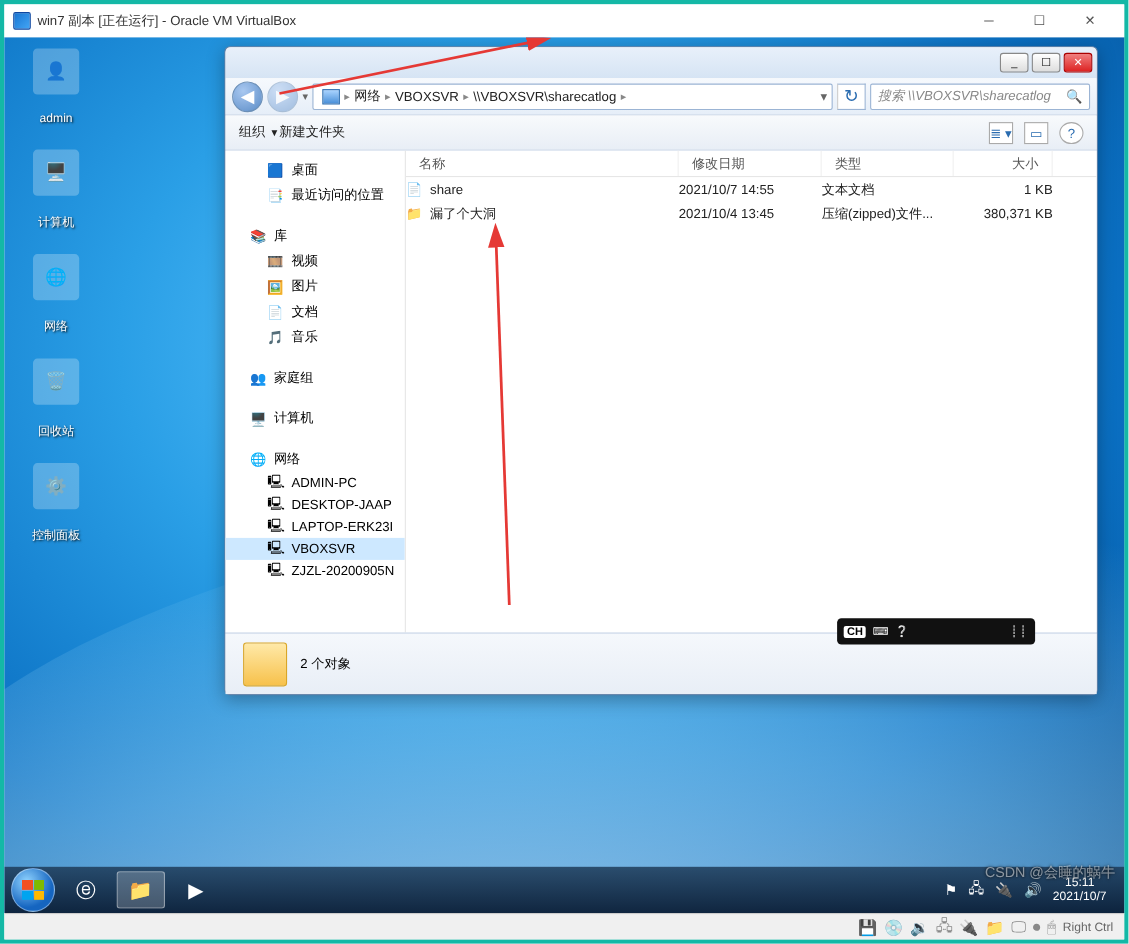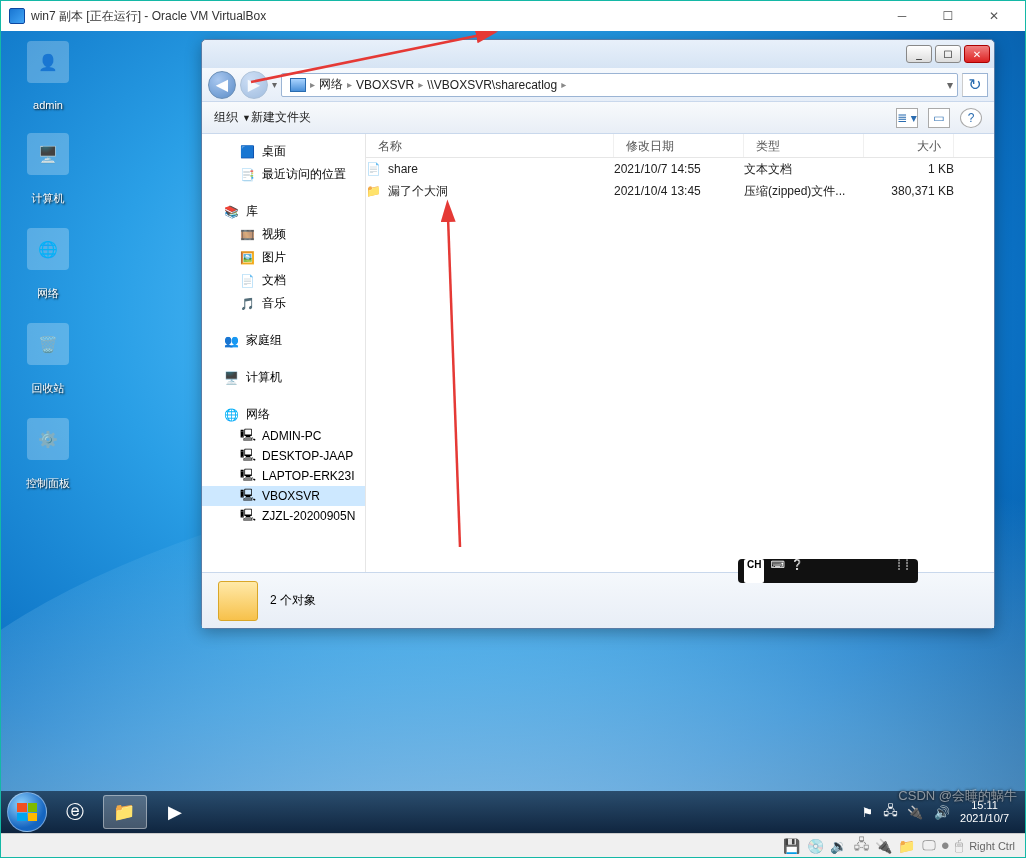--- a/index.html
+++ b/index.html
@@ -1,19 +1,19 @@
 <!DOCTYPE html>
 <html><head>
 <meta charset="utf-8">
 <style>
 * { margin: 0; padding: 0; box-sizing: border-box; font-family: "Microsoft YaHei", "Segoe UI", sans-serif; }
 body { width: 1026px; height: 858px; background: #f0f0f0; overflow: hidden; position: relative; }
 
 
-.vbox-window { width: 1026px; height: 858px; background: #fff; border: 1px solid #14b8a6; display: flex; flex-direction: column; }
+.vbox-window { width: 1026px; height: 858px; background: #fff; border: 4px solid #14b8a6; display: flex; flex-direction: column; }
 .vbox-titlebar { height: 30px; background: #fff; display: flex; align-items: center; padding: 0 8px; font-size: 12px; color: #333; }
 .vbox-titlebar .vb-icon { width: 16px; height: 16px; background: linear-gradient(135deg,#1976d2,#42a5f5); border: 1px solid #0d47a1; margin-right: 6px; border-radius: 2px; }
 .vbox-titlebar .spacer { flex: 1; }
 .vbox-titlebar .win-btn { width: 46px; height: 30px; display: flex; align-items: center; justify-content: center; color: #555; cursor: pointer; }
 
 .vbox-menu { height: 28px; background: #fff; border-bottom: 1px solid #ddd; display: flex; align-items: center; padding: 0 4px; font-size: 12px; color: #444; }
 .vbox-menu span { padding: 4px 10px; cursor: pointer; }
 
 
 .guest-desktop { flex: 1; position: relative; background: radial-gradient(ellipse at 40% 35%, #5cc6ff 0%, #2a9fe6 35%, #0a6fc2 70%, #064a8a 100%); overflow: hidden; }
@@ -62,21 +62,21 @@
 .col-date { width: 130px; }
 .col-type { width: 120px; }
 .col-size { width: 90px; text-align: right; }
 .list-rows { flex: 1; }
 .row { display: flex; font-size: 12px; color: #222; height: 22px; align-items: center; cursor: pointer; }
 .row .col-name { display: flex; align-items: center; gap: 6px; }
 .row .file-ico { width: 16px; height: 16px; display: flex; align-items: center; justify-content: center; }
 
 .ex-status { height: 56px; background: linear-gradient(#f5f8fc,#e8eef6); border-top: 1px solid #c9d8ec; display: flex; align-items: center; padding: 0 16px; font-size: 12px; gap: 12px; position: relative; }
 .status-ico { width: 40px; height: 40px; background: linear-gradient(#ffe9a8,#f7c14b); border: 1px solid #d9a628; border-radius: 3px; }
-.lang-bar { position: absolute; right: 76px; top: -14px; height: 24px; width: 180px; background: #111; border-radius: 4px; display: flex; padding: 0 6px; gap: 6px; color: #fff; font-size: 10px; }
+.lang-bar { position: absolute; right: 56px; top: -14px; height: 24px; width: 180px; background: #111; border-radius: 4px; display: flex; align-items: center; padding: 0 6px; gap: 6px; color: #fff; font-size: 10px; }
 .lang-bar .dots { margin-left: auto; letter-spacing: 2px; }
 
 
 .arrow { position: absolute; pointer-events: none; }
 .arrow svg { overflow: visible; }
 
 
 .taskbar { position: absolute; left: 0; right: 0; bottom: 0; height: 42px; background: linear-gradient(rgba(30,60,90,0.85), rgba(10,30,55,0.95)); display: flex; align-items: center; padding: 0 6px; }
 .start-orb { width: 40px; height: 40px; border-radius: 50%; background: radial-gradient(circle at 35% 30%, #8fd3ff, #1565c0 65%); border: 1px solid rgba(255,255,255,0.4); display: flex; align-items: center; justify-content: center; cursor: pointer; }
 .start-orb .flag { width: 20px; height: 18px; display: grid; grid-template: 1fr 1fr / 1fr 1fr; gap: 1px; }
@@ -152,20 +152,24 @@
           <span class="sep">▸</span>
           <span class="bc">网络</span>
           <span class="sep">▸</span>
           <span class="bc">VBOXSVR</span>
           <span class="sep">▸</span>
           <span class="bc">\\VBOXSVR\sharecatlog</span>
           <span class="sep">▸</span>
           <span style="margin-left:auto;color:#666;">▾</span>
         </div>
         <div class="refresh-btn">↻</div>
+        <div class="search-bar">
+          <span>搜索 \\VBOXSVR\sharecatlog</span>
+          <span class="srch-icon">🔍</span>
+        </div>
       </div>
 
       <div class="ex-toolbar">
         <div class="tb-item">
             <span>组织</span> 
             <span style="font-size:9px">▼</span>
           </div>
         <div class="tb-item">新建文件夹</div>
         <div class="tb-right">
           <div class="tb-ico">≣ ▾</div>

